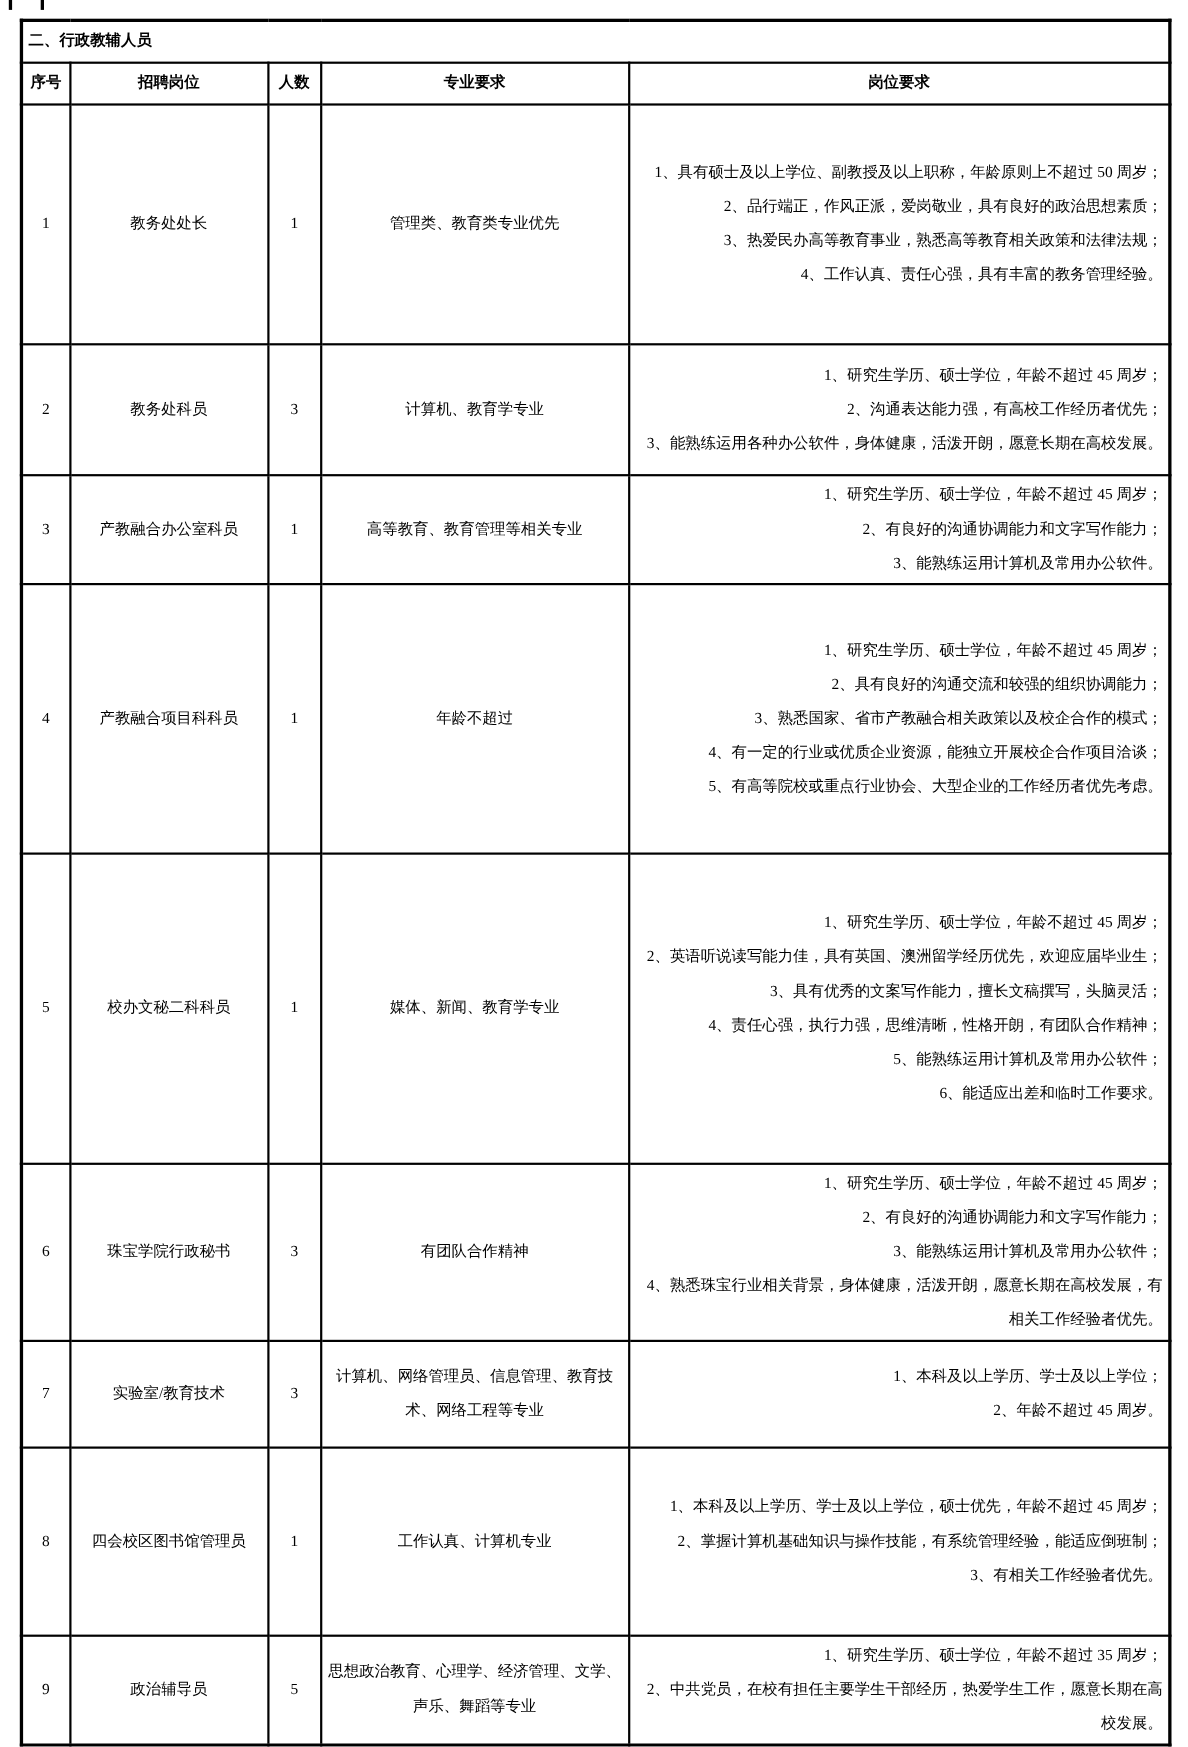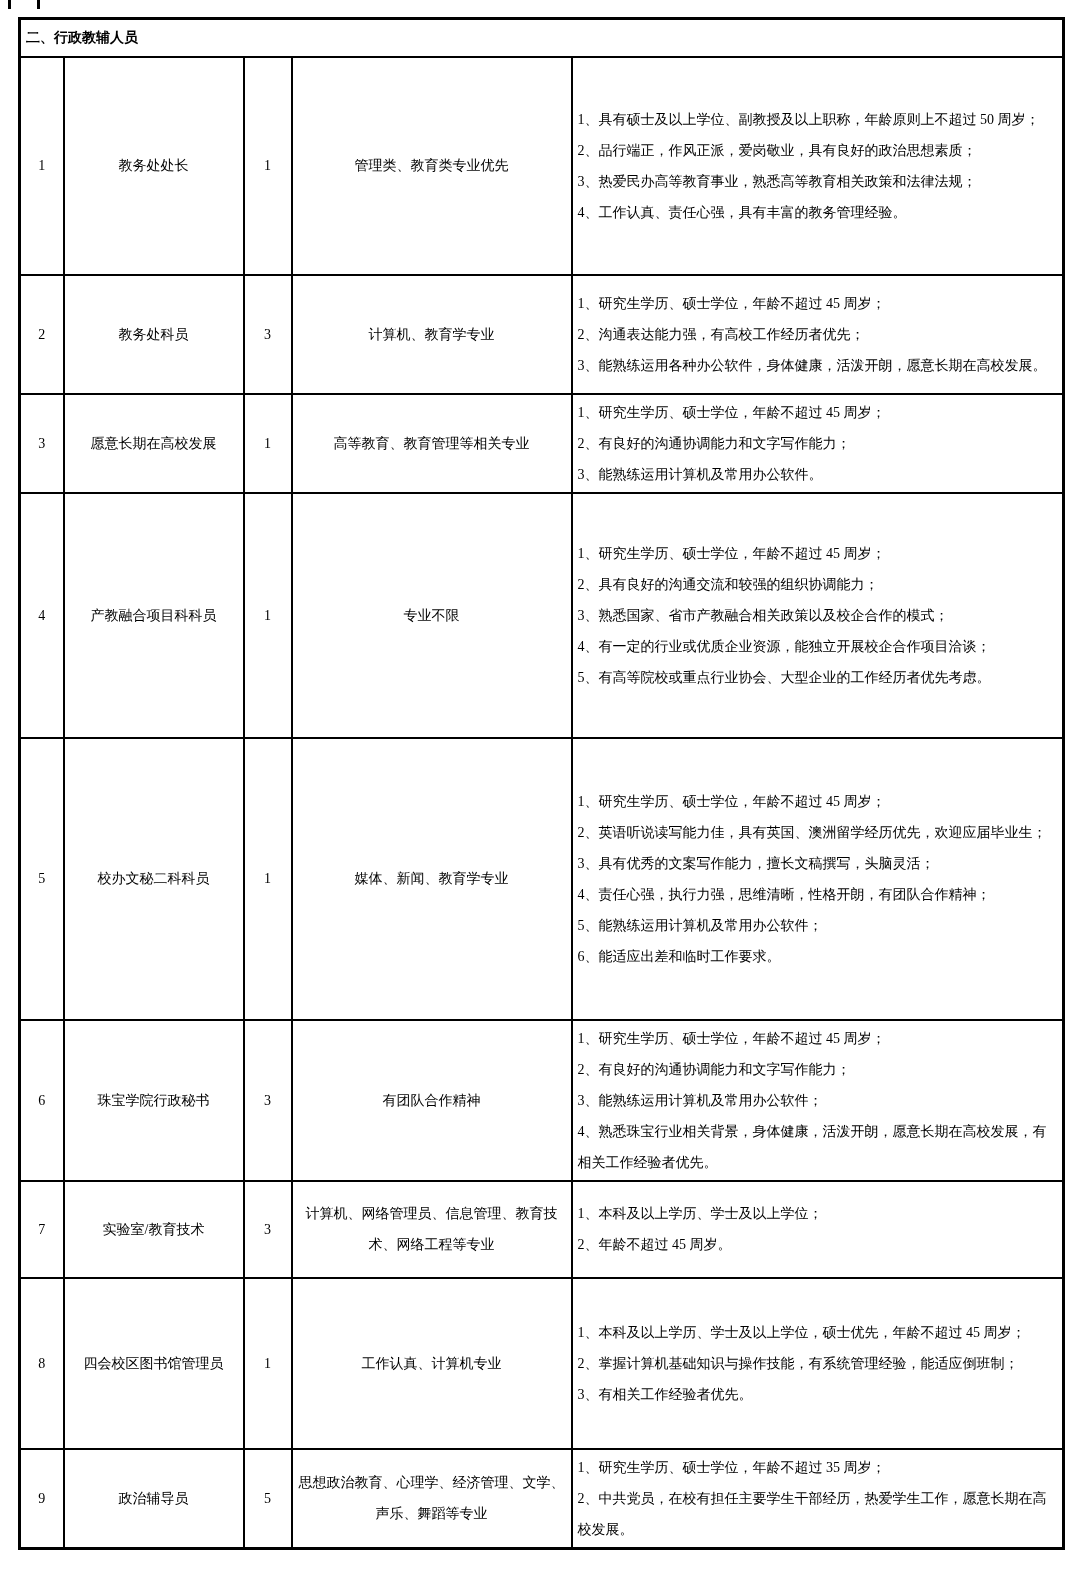--- a/index.html
+++ b/index.html
@@ -51,21 +51,21 @@
   tr.head-row td {
     font-weight: bold;
     text-align: center;
     padding: 0 2px;
   }
   td.c-no, td.c-pos, td.c-cnt, td.c-major {
     text-align: center;
     padding: 0 3px;
   }
   td.c-req {
-    text-align: left;
+    text-align: right;
     white-space: pre-line;
     padding: 2px 6px 2px 5px;
   }
   tr.r1 { height: 218px; }
   tr.r2 { height: 119px; }
   tr.r3 { height: 98px;  }
   tr.r4 { height: 245px; }
   tr.r5 { height: 282px; }
   tr.r6 { height: 156px; }
   tr.r7 { height: 97px;  }
@@ -85,20 +85,27 @@
       <col style="width:44px">
       <col style="width:180px">
       <col style="width:48px">
       <col style="width:280px">
       <col style="width:492px">
     </colgroup>
     <tbody>
       <tr class="title-row">
         <td class="title-cell" colspan="5">二、行政教辅人员</td>
       </tr>
+      <tr class="head-row">
+        <td>序号</td>
+        <td>招聘岗位</td>
+        <td>人数</td>
+        <td>专业要求</td>
+        <td>岗位要求</td>
+      </tr>
 
       <tr class="r1">
         <td class="c-no">1</td>
         <td class="c-pos">教务处处长</td>
         <td class="c-cnt">1</td>
         <td class="c-major">管理类、教育类专业优先</td>
         <td class="c-req">1、具有硕士及以上学位、副教授及以上职称，年龄原则上不超过 50 周岁；
 2、品行端正，作风正派，爱岗敬业，具有良好的政治思想素质；
 3、热爱民办高等教育事业，熟悉高等教育相关政策和法律法规；
 4、工作认真、责任心强，具有丰富的教务管理经验。</td>
@@ -109,33 +116,33 @@
         <td class="c-pos">教务处科员</td>
         <td class="c-cnt">3</td>
         <td class="c-major">计算机、教育学专业</td>
         <td class="c-req">1、研究生学历、硕士学位，年龄不超过 45 周岁；
 2、沟通表达能力强，有高校工作经历者优先；
 3、能熟练运用各种办公软件，身体健康，活泼开朗，愿意长期在高校发展。</td>
       </tr>
 
       <tr class="r3">
         <td class="c-no">3</td>
-        <td class="c-pos">愿意长期在高校发展</td>
+        <td class="c-pos">产教融合办公室科员</td>
         <td class="c-cnt">1</td>
         <td class="c-major">高等教育、教育管理等相关专业</td>
         <td class="c-req">1、研究生学历、硕士学位，年龄不超过 45 周岁；
 2、有良好的沟通协调能力和文字写作能力；
 3、能熟练运用计算机及常用办公软件。</td>
       </tr>
 
       <tr class="r4">
         <td class="c-no">4</td>
         <td class="c-pos">产教融合项目科科员</td>
         <td class="c-cnt">1</td>
-        <td class="c-major">专业不限</td>
+        <td class="c-major">年龄不超过</td>
         <td class="c-req">1、研究生学历、硕士学位，年龄不超过 45 周岁；
 2、具有良好的沟通交流和较强的组织协调能力；
 3、熟悉国家、省市产教融合相关政策以及校企合作的模式；
 4、有一定的行业或优质企业资源，能独立开展校企合作项目洽谈；
 5、有高等院校或重点行业协会、大型企业的工作经历者优先考虑。</td>
       </tr>
 
       <tr class="r5">
         <td class="c-no">5</td>
         <td class="c-pos">校办文秘二科科员</td>

